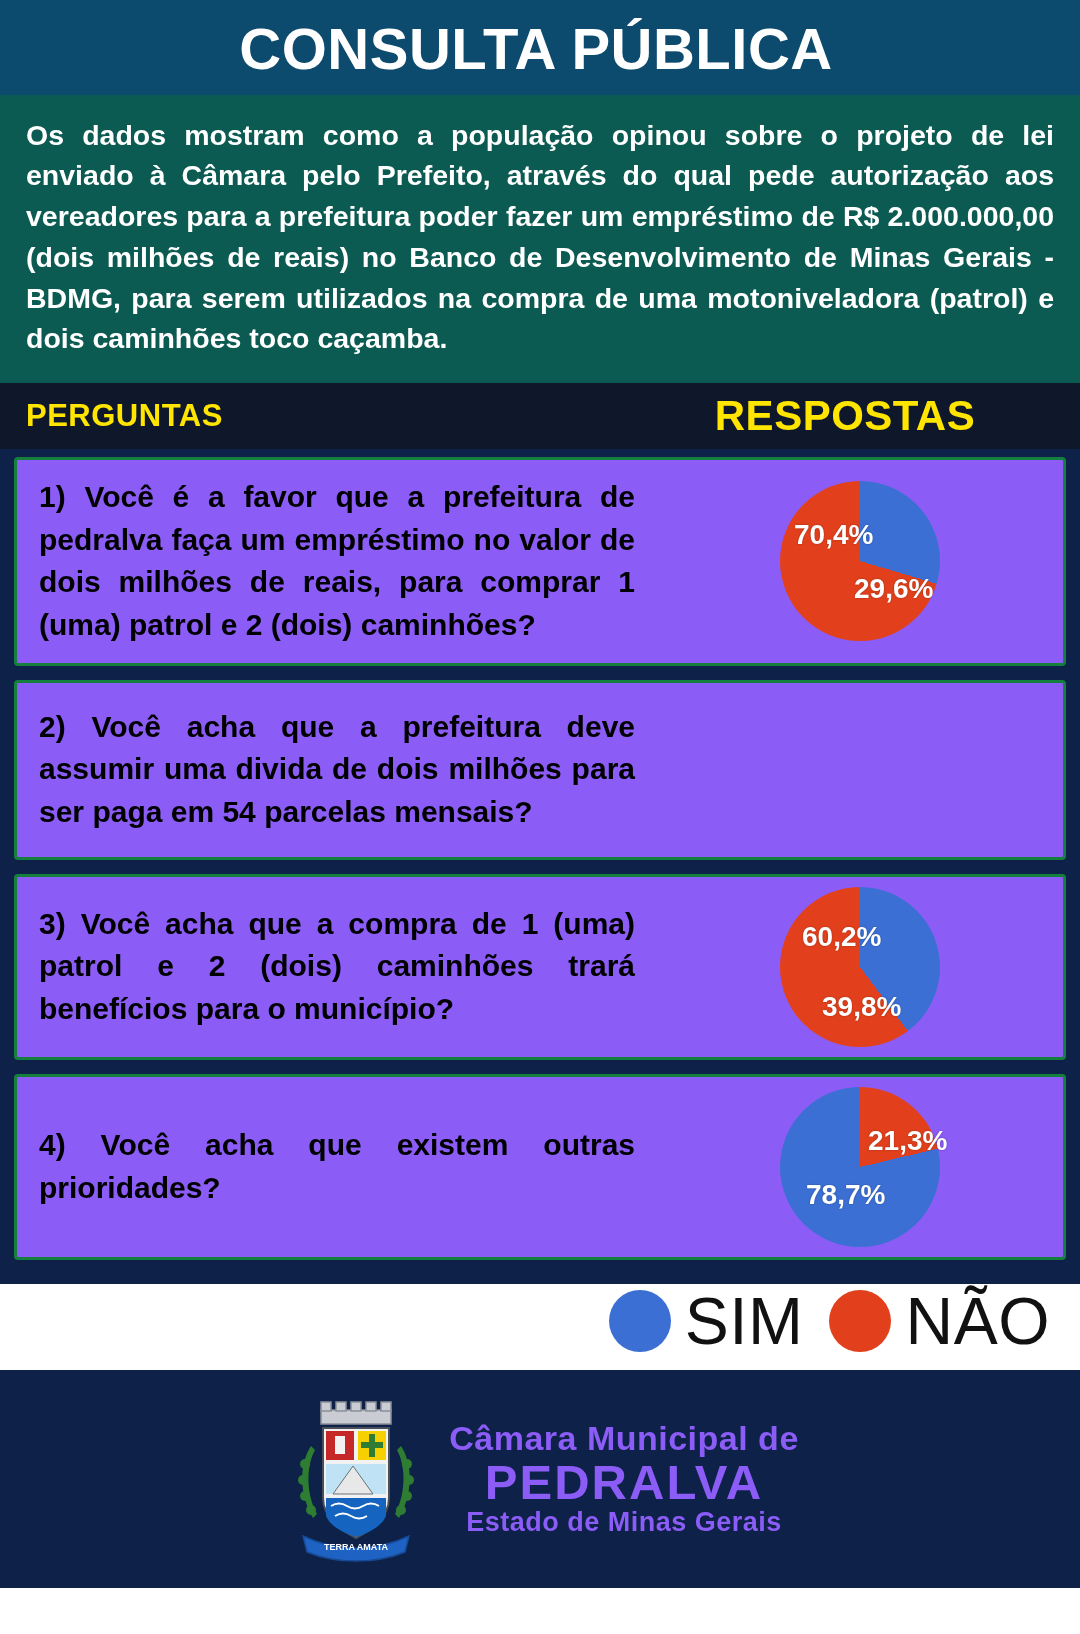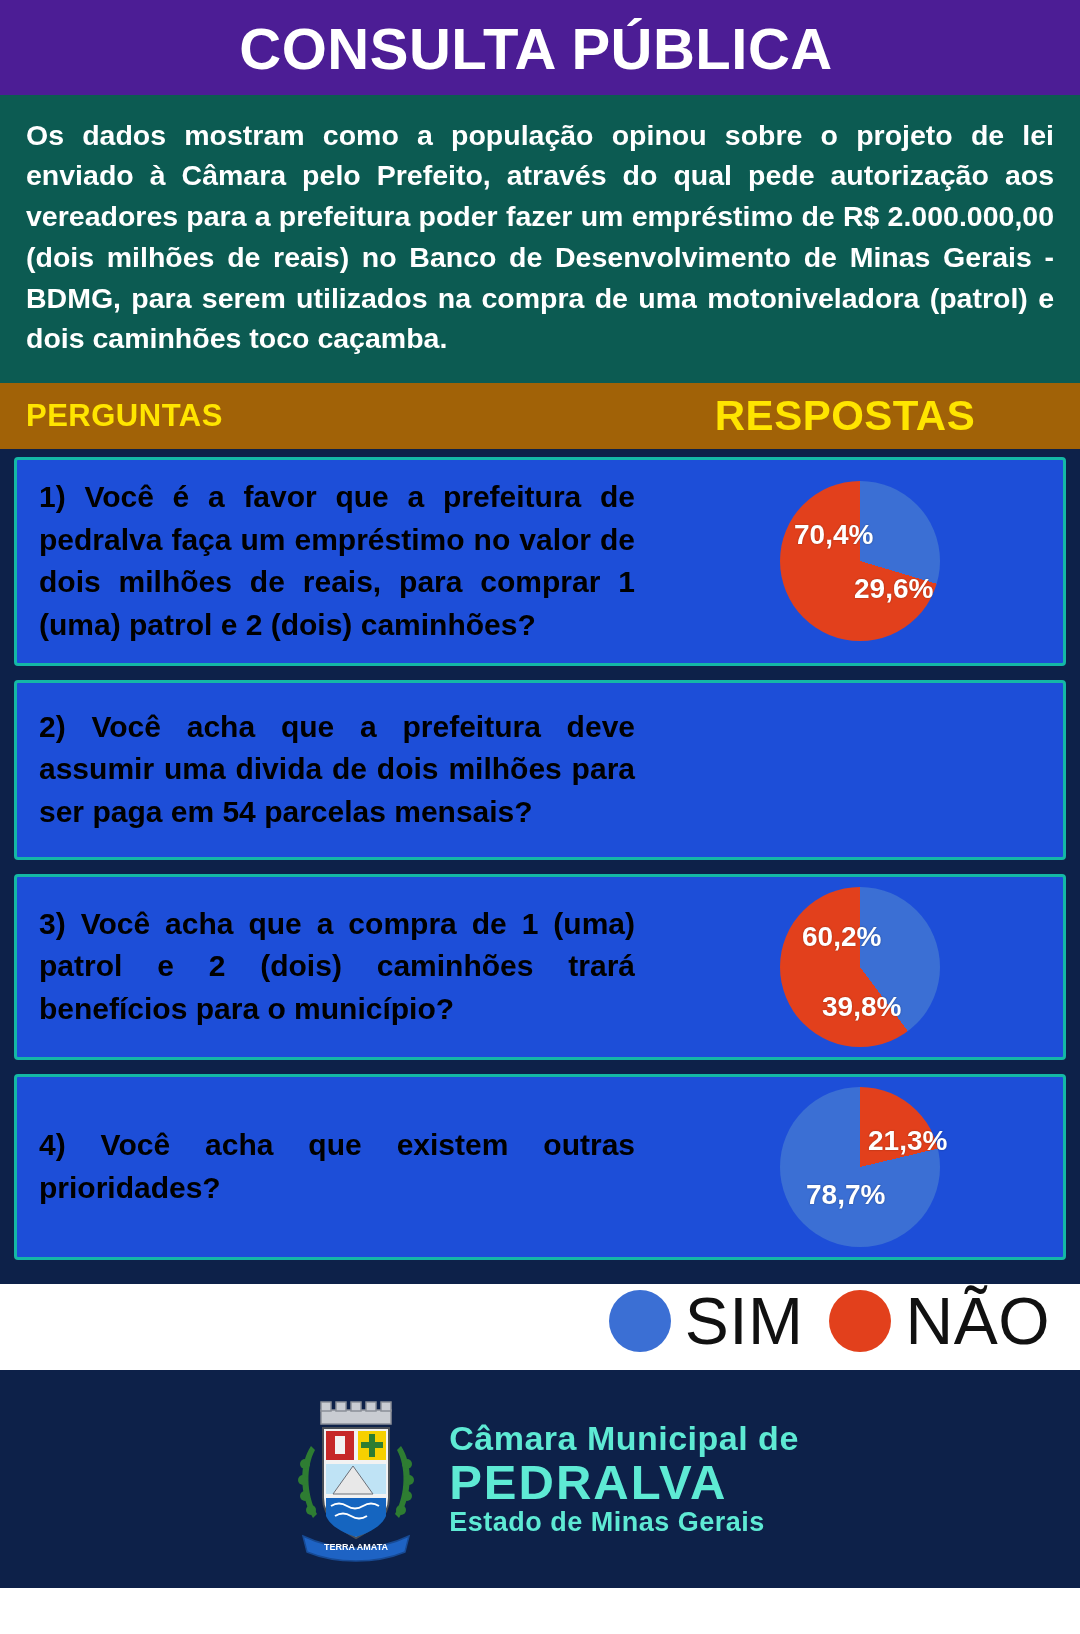--- a/index.html
+++ b/index.html
@@ -12,21 +12,21 @@
   .poster {
     position: relative;
     width: 1080px;
     height: 1634px;
     background: #ffffff;
     overflow: hidden;
   }
 
   
   .header {
-    background: #4c1d95;
+    background: #0c4a6e;
     padding: 18px 28px 14px 20px;
     text-align: center;
   }
   .header-line1 {
     color: #ffffff;
     font-size: 58px;
     font-weight: bold;
     letter-spacing: 0.5px;
     line-height: 1.08;
   }
@@ -47,21 +47,21 @@
     color: #ffffff;
     font-size: 28.5px;
     font-weight: bold;
     line-height: 1.43;
     text-align: justify;
     text-justify: inter-word;
   }
 
   
   .colbar {
-    background: #a16207;
+    background: #0f172a;
     height: 66px;
     display: flex;
     align-items: center;
     padding: 10px 26px;
   }
   .colbar .left {
     color: #ffe500;
     font-size: 31px;
     font-weight: bold;
     letter-spacing: 0.5px;
@@ -76,22 +76,22 @@
     text-align: center;
     padding-right: 30px;
   }
 
   
   .body-area {
     background: #0d2149;
     padding: 8px 14px 10px 14px;
   }
   .qrow {
-    background: #1d4ed8;
-    border: 3px solid #14b8a6;
+    background: #8b5cf6;
+    border: 3px solid #15803d;
     border-radius: 4px;
     display: flex;
     align-items: center;
     margin-bottom: 14px;
     min-height: 180px;
     padding: 10px 0;
   }
   .qtext {
     flex: 0 0 640px;
     padding: 6px 22px 6px 22px;
@@ -159,21 +159,21 @@
   
   .footer {
     background: #0d2149;
     height: 218px;
     display: flex;
     justify-content: center;
     align-items: center;
     gap: 18px;
   }
   .crest { width: 150px; height: 170px; }
-  .footer-text { color: #5eead4; line-height: 1.04; }
+  .footer-text { color: #8b5cf6; line-height: 1.04; text-align: center; }
   .ft1 { font-size: 34px; font-weight: bold; letter-spacing: 0.5px; }
   .ft2 { font-size: 49px; font-weight: bold; letter-spacing: 2px; }
   .ft3 { font-size: 27px; font-weight: bold; letter-spacing: 0.5px; }
 </style>
 </head>
 <body>
 
 <div class="poster">
 
   <div class="header">

